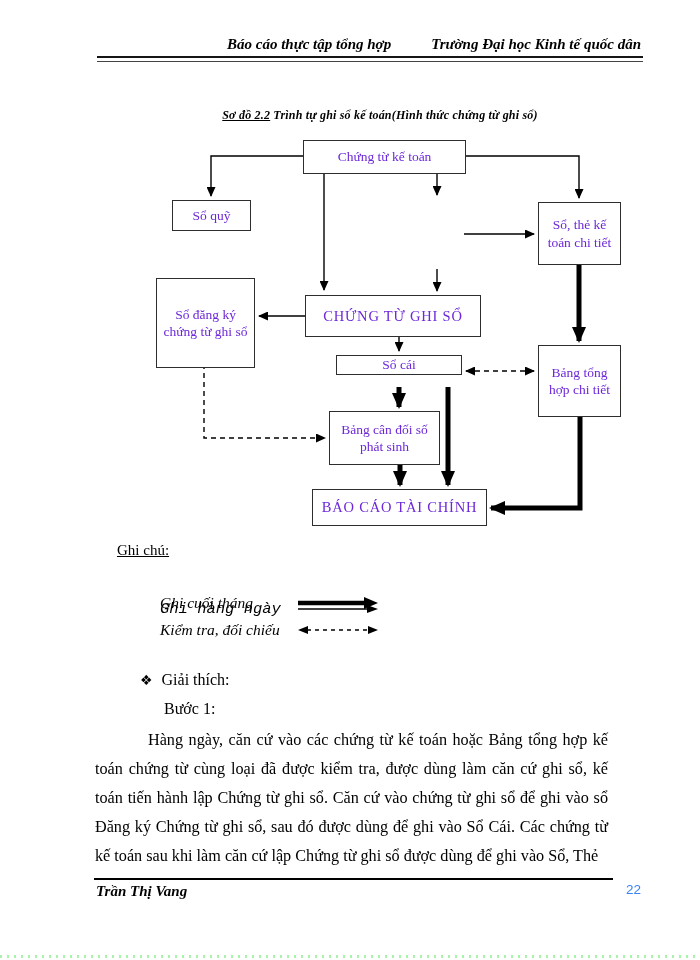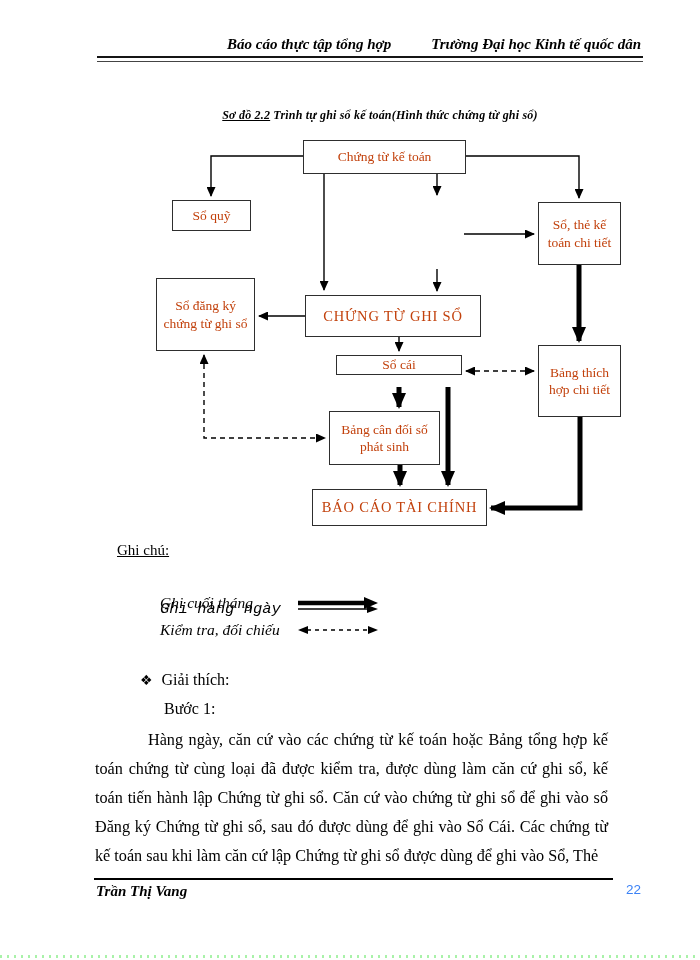--- a/index.html
+++ b/index.html
@@ -16,27 +16,27 @@
   
   #ttl{left:120px;top:108px;width:520px;text-align:center;
        font-weight:bold;font-style:italic;font-size:12px;letter-spacing:0.2px;}
   #ttl .u{text-decoration:underline;}
 
   
   #diag{left:0;top:130px;width:700px;height:412px;}
   #diag svg{position:absolute;left:0;top:0;}
   .box{position:absolute;border:1px solid #2e2e2e;background:#fff;box-sizing:border-box;
        display:flex;align-items:center;justify-content:center;text-align:center;
-       font-size:13.5px;line-height:1.28;padding:2px 4px;color:#c2410c;}
+       font-size:13.5px;line-height:1.28;padding:2px 4px;color:#6d28d9;}
   .box.big{font-size:14.5px;letter-spacing:0.8px;}
   #bx0{left:303px;top:10px;width:163px;height:34px;}
   #bx1{left:172px;top:70px;width:79px;height:31px;}
   #bx2{left:345px;top:69px;width:119px;height:70px;}
   #bx3{left:538px;top:72px;width:83px;height:63px;}
-  #bx4{left:156px;top:148px;width:99px;height:73px;}
+  #bx4{left:156px;top:148px;width:99px;height:90px;}
   #bx5{left:305px;top:165px;width:176px;height:42px;}
   #bx6{left:336px;top:225px;width:126px;height:20px;}
   #bx7{left:538px;top:215px;width:83px;height:72px;}
   #bx8{left:329px;top:281px;width:111px;height:54px;}
   #bx9{left:312px;top:359px;width:175px;height:37px;}
 
   
   #lg-head{left:117px;top:542px;font-size:15px;text-decoration:underline;}
   .lg-row{position:absolute;left:160px;height:22px;display:flex;align-items:center;}
   #lg0{top:598px;font-family:Liberation Mono, monospace;} #lg1{top:592px;} #lg2{top:619px;}
@@ -107,21 +107,21 @@
       <path d="M466,241 H534" marker-start="url(#ah)" marker-end="url(#ah)"></path>
     </g>
   </svg>
 
   <div class="box" id="bx0">Chứng từ kế toán</div>
   <div class="box" id="bx1">Sổ quỹ</div>
   <div class="box" id="bx3">Sổ, thẻ kế toán chi tiết</div>
   <div class="box" id="bx4">Sổ đăng ký chứng từ ghi sổ</div>
   <div class="box big" id="bx5">CHỨNG TỪ GHI SỔ</div>
   <div class="box" id="bx6">Sổ cái</div>
-  <div class="box" id="bx7">Bảng thích hợp chi tiết</div>
+  <div class="box" id="bx7">Bảng tổng hợp chi tiết</div>
   <div class="box" id="bx8">Bảng cân đối số phát sinh</div>
   <div class="box big" id="bx9">BÁO CÁO TÀI CHÍNH</div>
 </div>
 
 <div class="abs" id="lg-head">Ghi chú:</div>
 
 <div class="lg-row" id="lg0">
   <span class="lg-label">Ghi hàng ngày</span>
   <svg width="80" height="12" viewBox="0 0 80 12">
     <line x1="0" y1="6" x2="69" y2="6" stroke="#000" stroke-width="1.4"></line>

